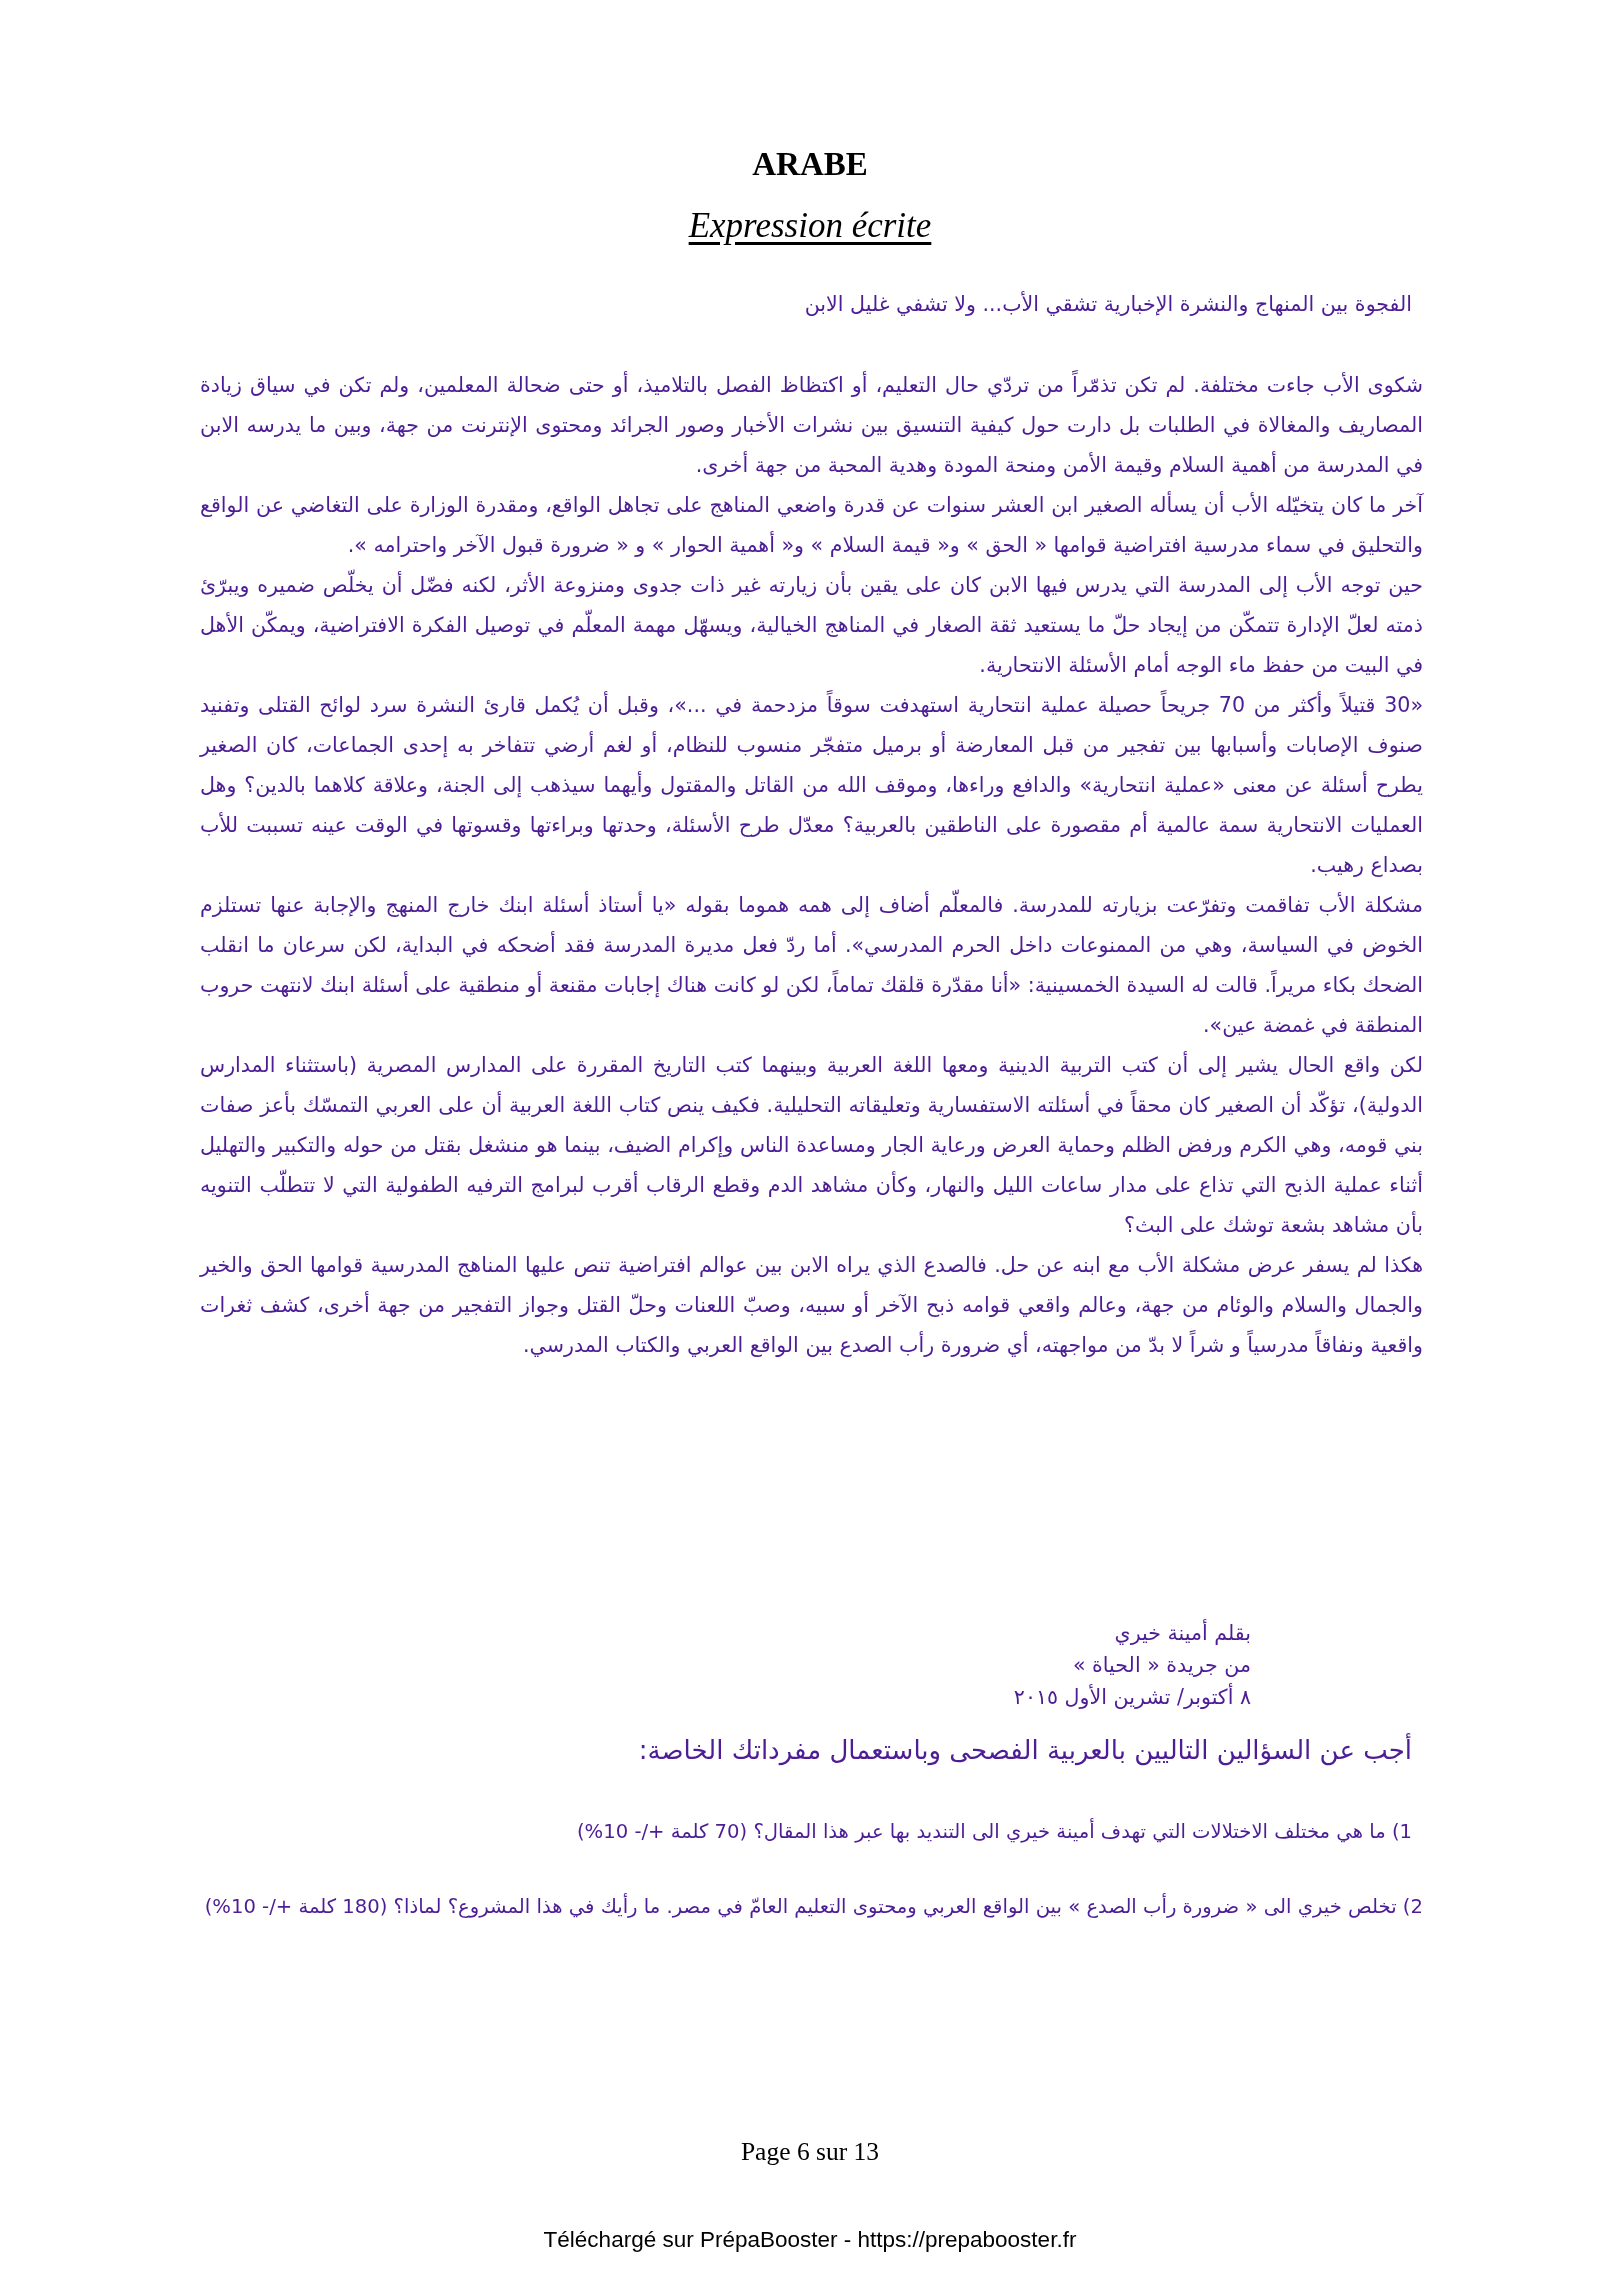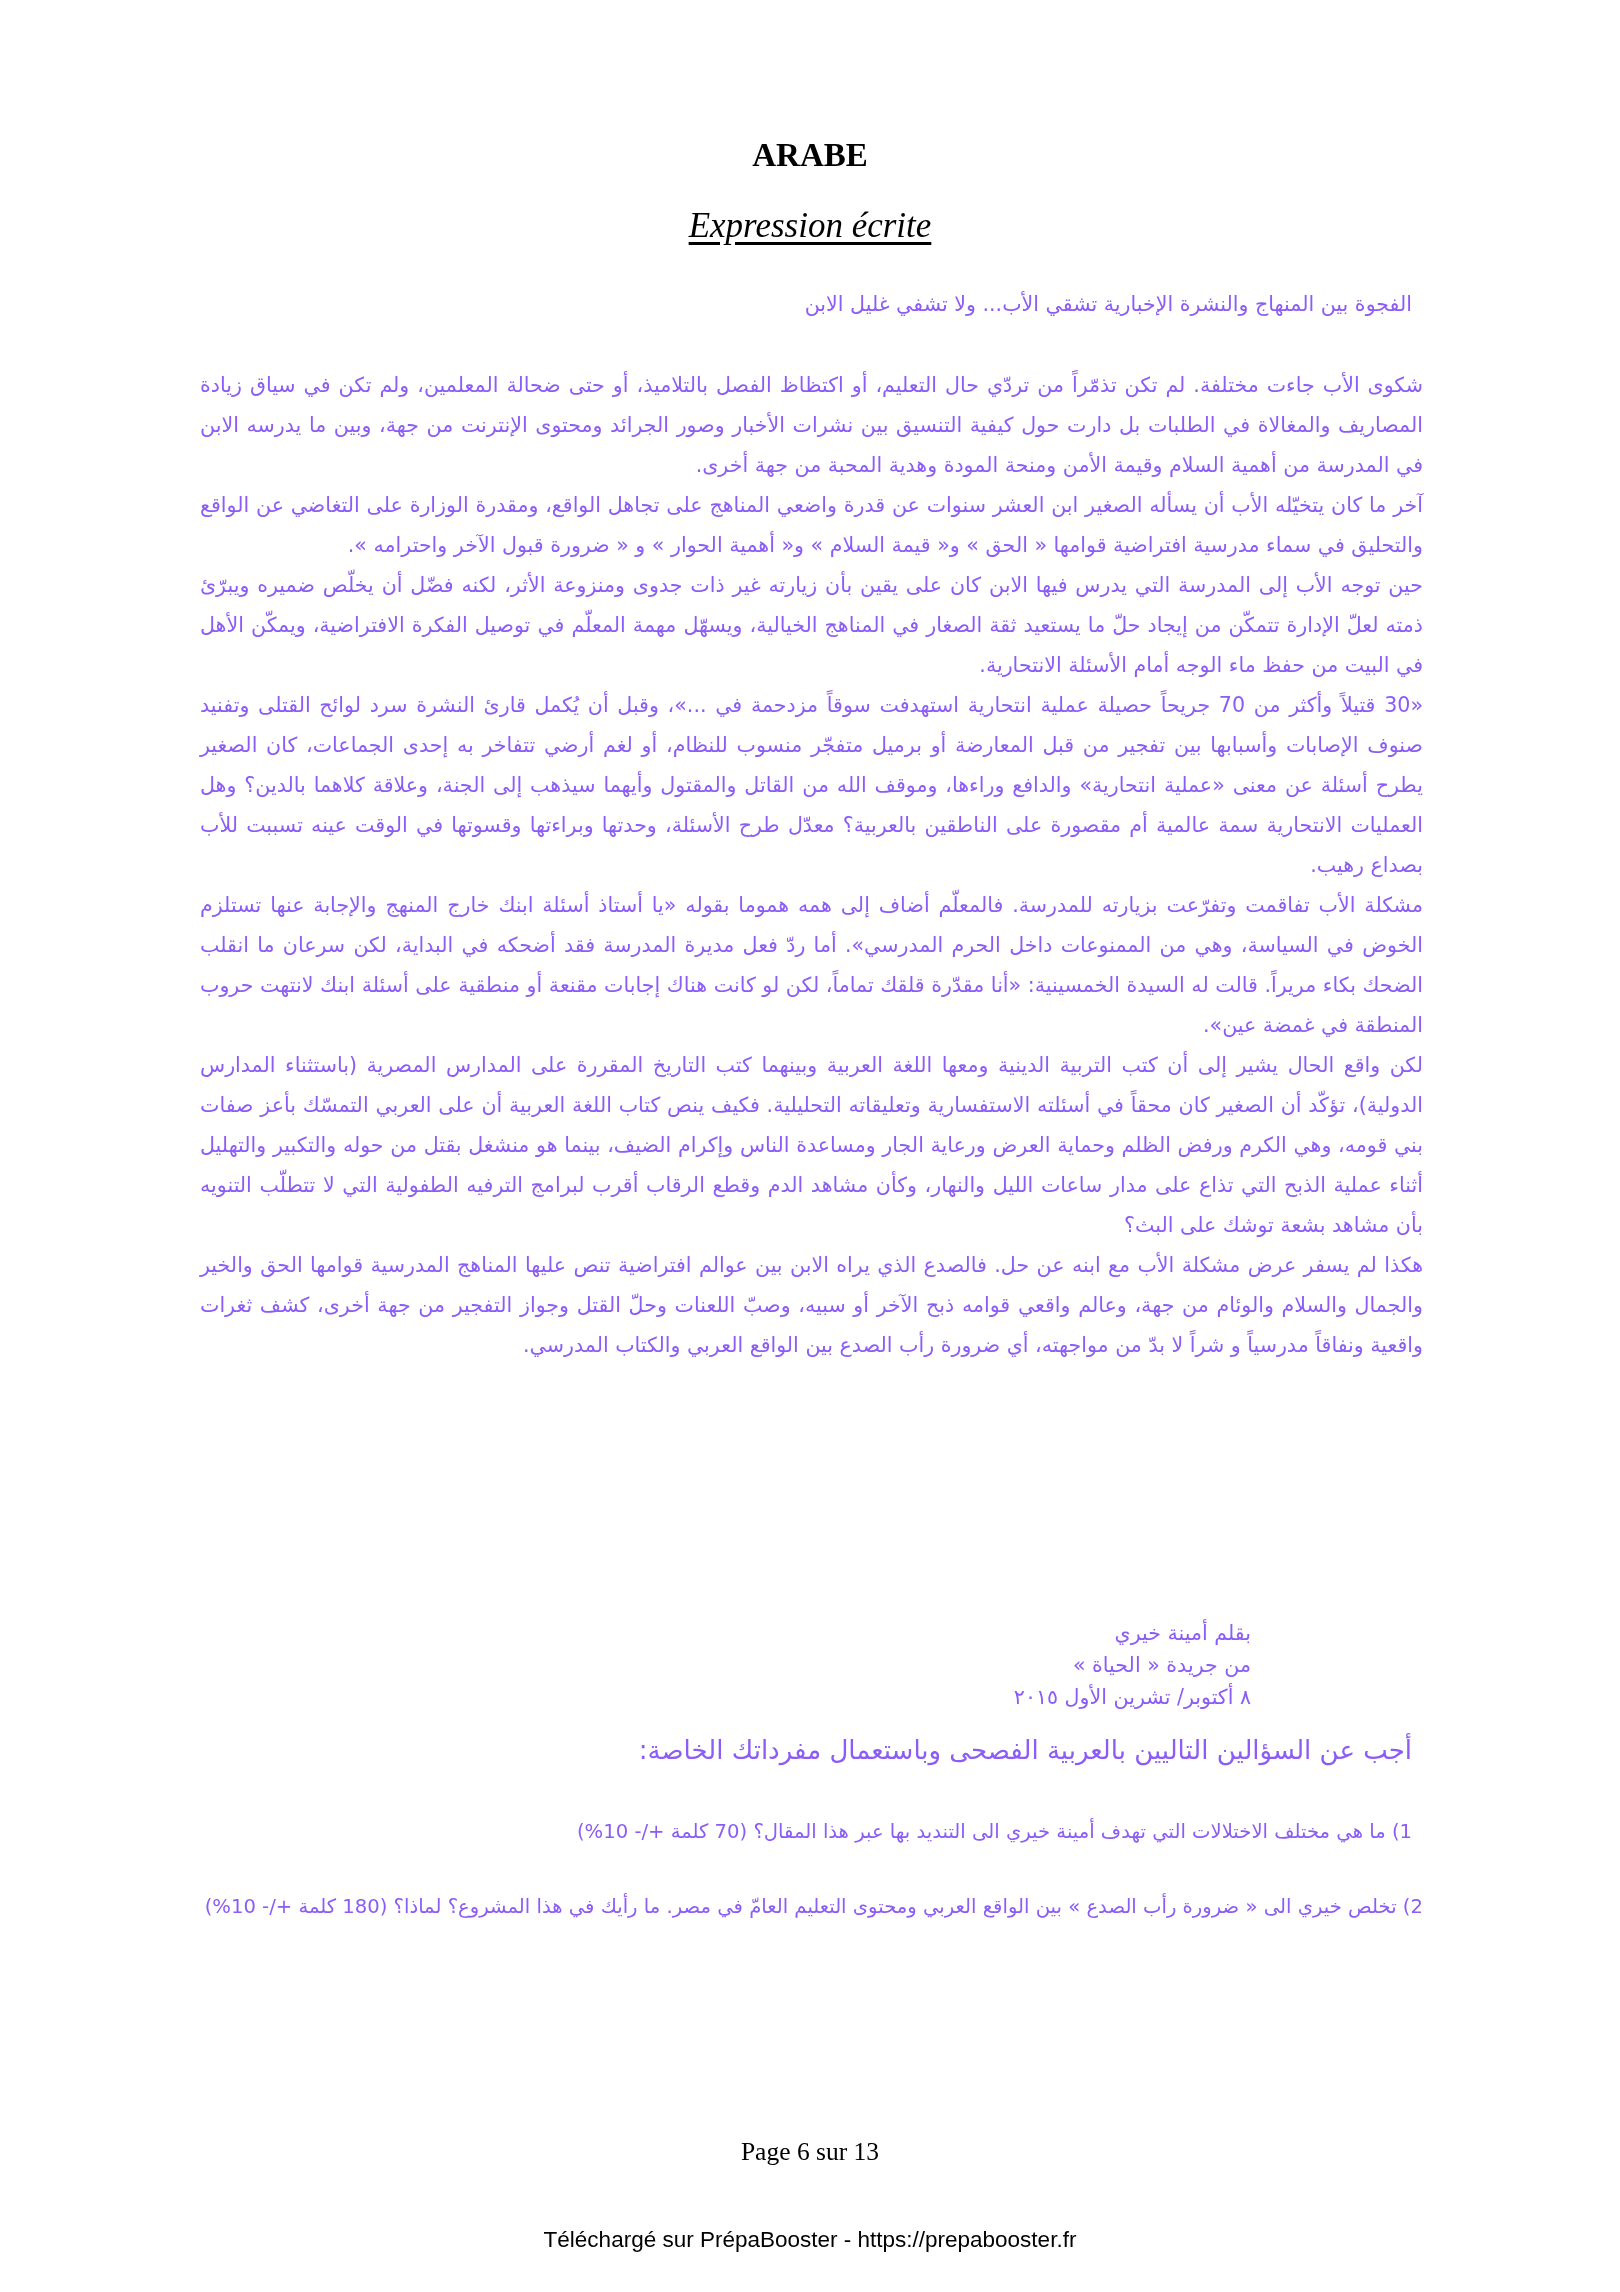--- a/index.html
+++ b/index.html
@@ -1,21 +1,21 @@
 <!DOCTYPE html>
 <html><head>
   <meta charset="utf-8">
   <style>
     html, body { margin: 0; padding: 0; background: #ffffff; }
     body { width: 1620px; height: 2293px; position: relative; overflow: hidden; color: #000; }
     .page { position: absolute; left: 0; top: 0; width: 1620px; height: 2293px; }
-    .title { position: absolute; top: 137px; left: 0; width: 1620px; text-align: center; font-family: "Liberation Serif", serif; font-weight: bold; font-size: 33px; }
+    .title { position: absolute; top: 146px; left: 0; width: 1620px; text-align: center; font-family: "Liberation Serif", serif; font-weight: bold; font-size: 33px; }
     .subtitle { position: absolute; top: 206px; left: 0; width: 1620px; text-align: center; font-family: "Liberation Serif", serif; font-style: italic; font-size: 35px; }
     .subtitle span { text-decoration: underline; text-underline-offset: 4.9px; }
-    .ar { font-family: "DejaVu Sans", sans-serif; direction: rtl; text-align: justify; text-align-last: right; color: #8b5cf6; }
+    .ar { font-family: "DejaVu Sans", sans-serif; direction: rtl; text-align: justify; text-align-last: right; color: #4c1d95; }
     .headline { position: absolute; top: 292px; right: 208px; width: 1215px; font-size: 20.6px; text-align: right; }
     .body { position: absolute; top: 365px; left: 200px; width: 1223px; font-size: 20.6px; line-height: 40px; }
     .body p { margin: 0; }
     .sig { position: absolute; top: 1617px; right: 369px; width: 392px; font-size: 20.6px; line-height: 32px; text-align: left; }
     .sig div { white-space: nowrap; }
     .instr { position: absolute; top: 1735px; right: 208px; width: 1215px; font-size: 26px; text-align: right; }
     .q1 { position: absolute; top: 1820px; right: 208px; width: 1215px; font-size: 19.6px; text-align: right; }
     .q2 { position: absolute; top: 1882px; left: 200px; width: 1223px; font-size: 19.6px; line-height: 37px; margin-top: 6px; }
     .pagenum { position: absolute; top: 2137px; left: 0; width: 1620px; text-align: center; font-family: "Liberation Serif", serif; font-size: 25.5px; }
     .footer { position: absolute; top: 2227px; left: 0; width: 1620px; text-align: center; font-family: "Liberation Sans", sans-serif; font-size: 22.5px; }

